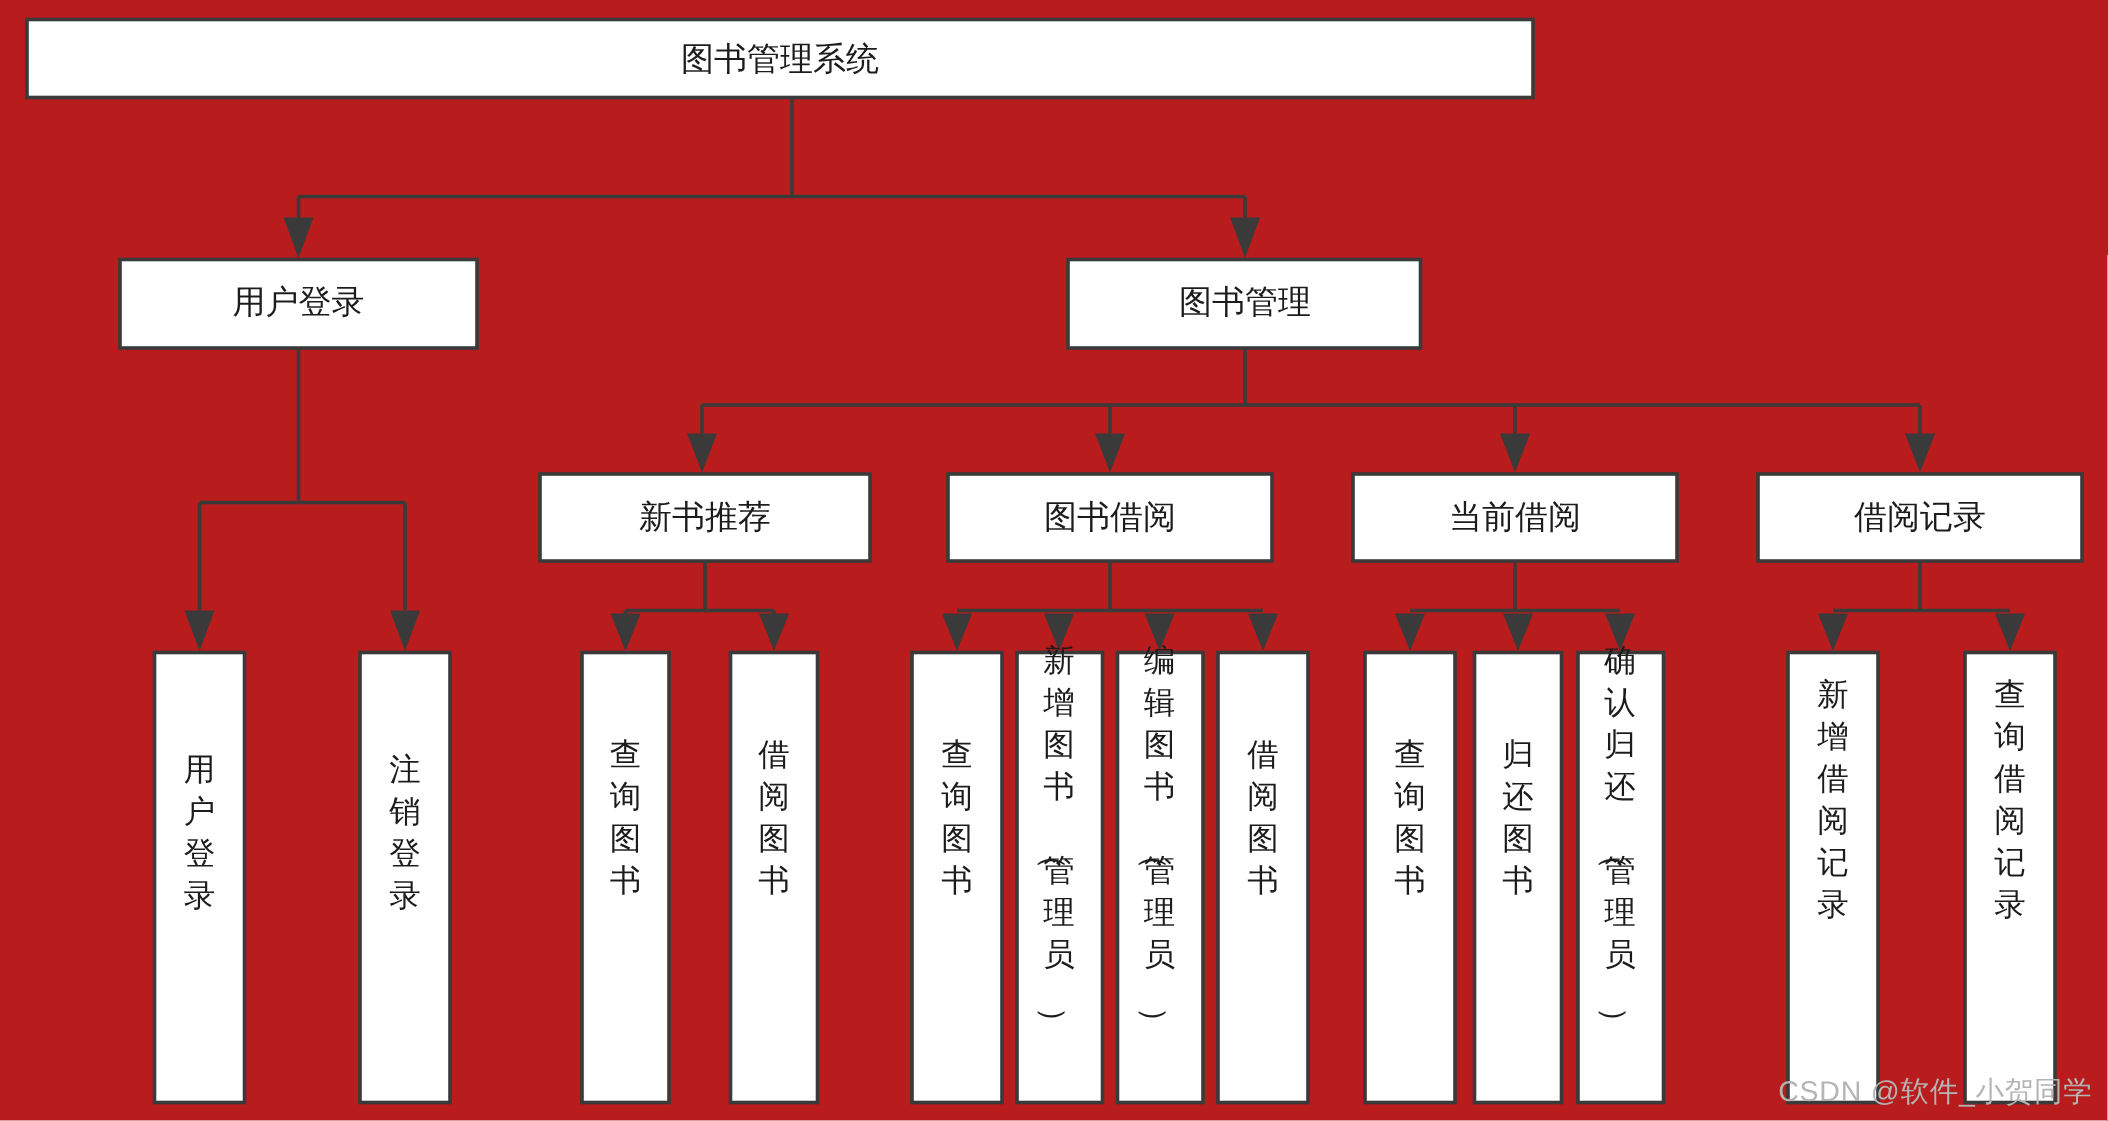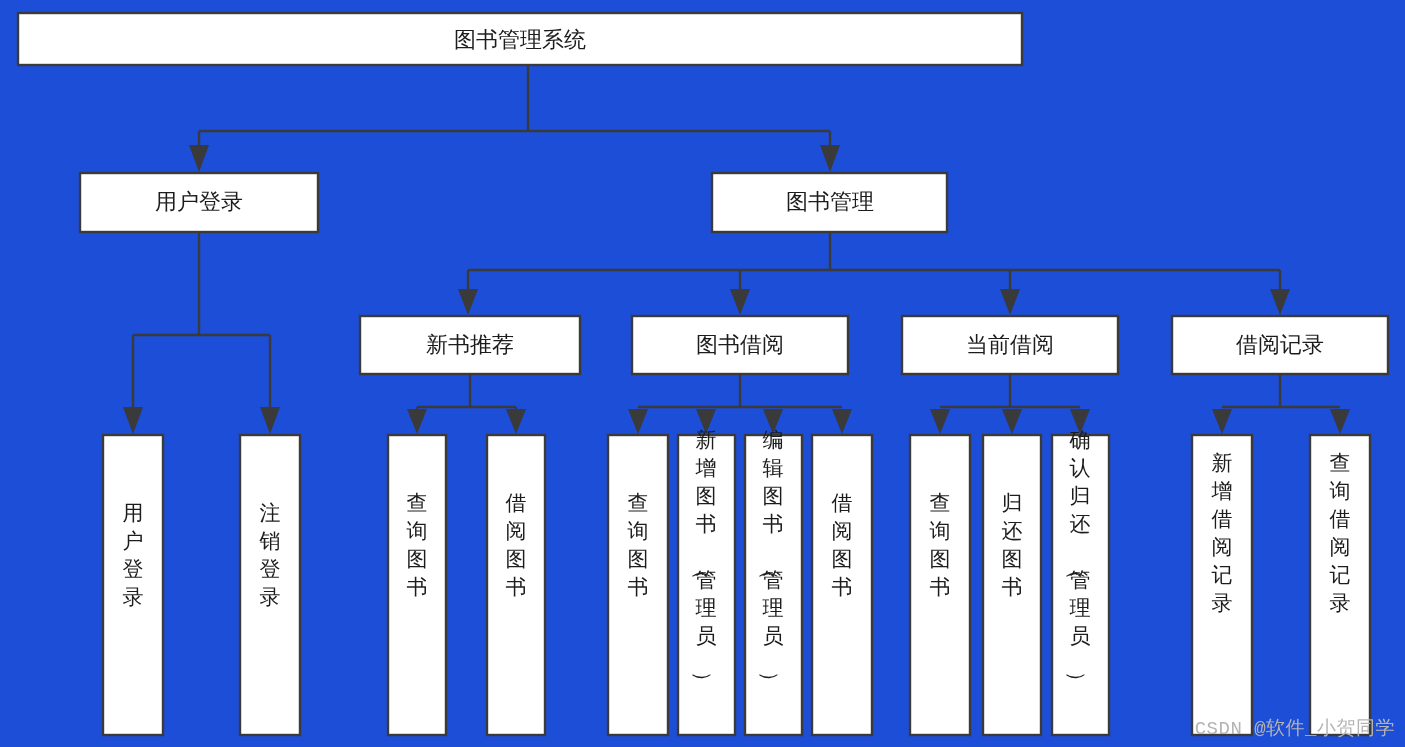--- a/index.html
+++ b/index.html
@@ -7,21 +7,21 @@
     padding: 0;
     background: #ffffff;
   }
   body {
     font-family: "Liberation Sans", "DejaVu Sans", sans-serif;
   }
   #diagram-root {
     position: relative;
     width: 1405px;
     height: 747px;
-    background: #1d4ed8;
+    background: #b91c1c;
     overflow: hidden;
   }
   svg.canvas {
     position: absolute;
     left: 0;
     top: 0;
     width: 1405px;
     height: 747px;
     display: block;
   }
@@ -50,21 +50,21 @@
   .node-label-v {
     font-family: "Liberation Sans", "DejaVu Sans", sans-serif;
     font-size: 21px;
     fill: #1c1c1c;
     text-anchor: middle;
   }
   .watermark {
     position: absolute;
     right: 10px;
     bottom: 6px;
-    font-family: Liberation Mono, monospace;
+    font-family: Liberation Sans, sans-serif;
     font-size: 19px;
     color: #b4b4b4;
     letter-spacing: 0.5px;
     white-space: nowrap;
     user-select: none;
     text-align: right;
   }
 </style>
 </head>
 <body>

